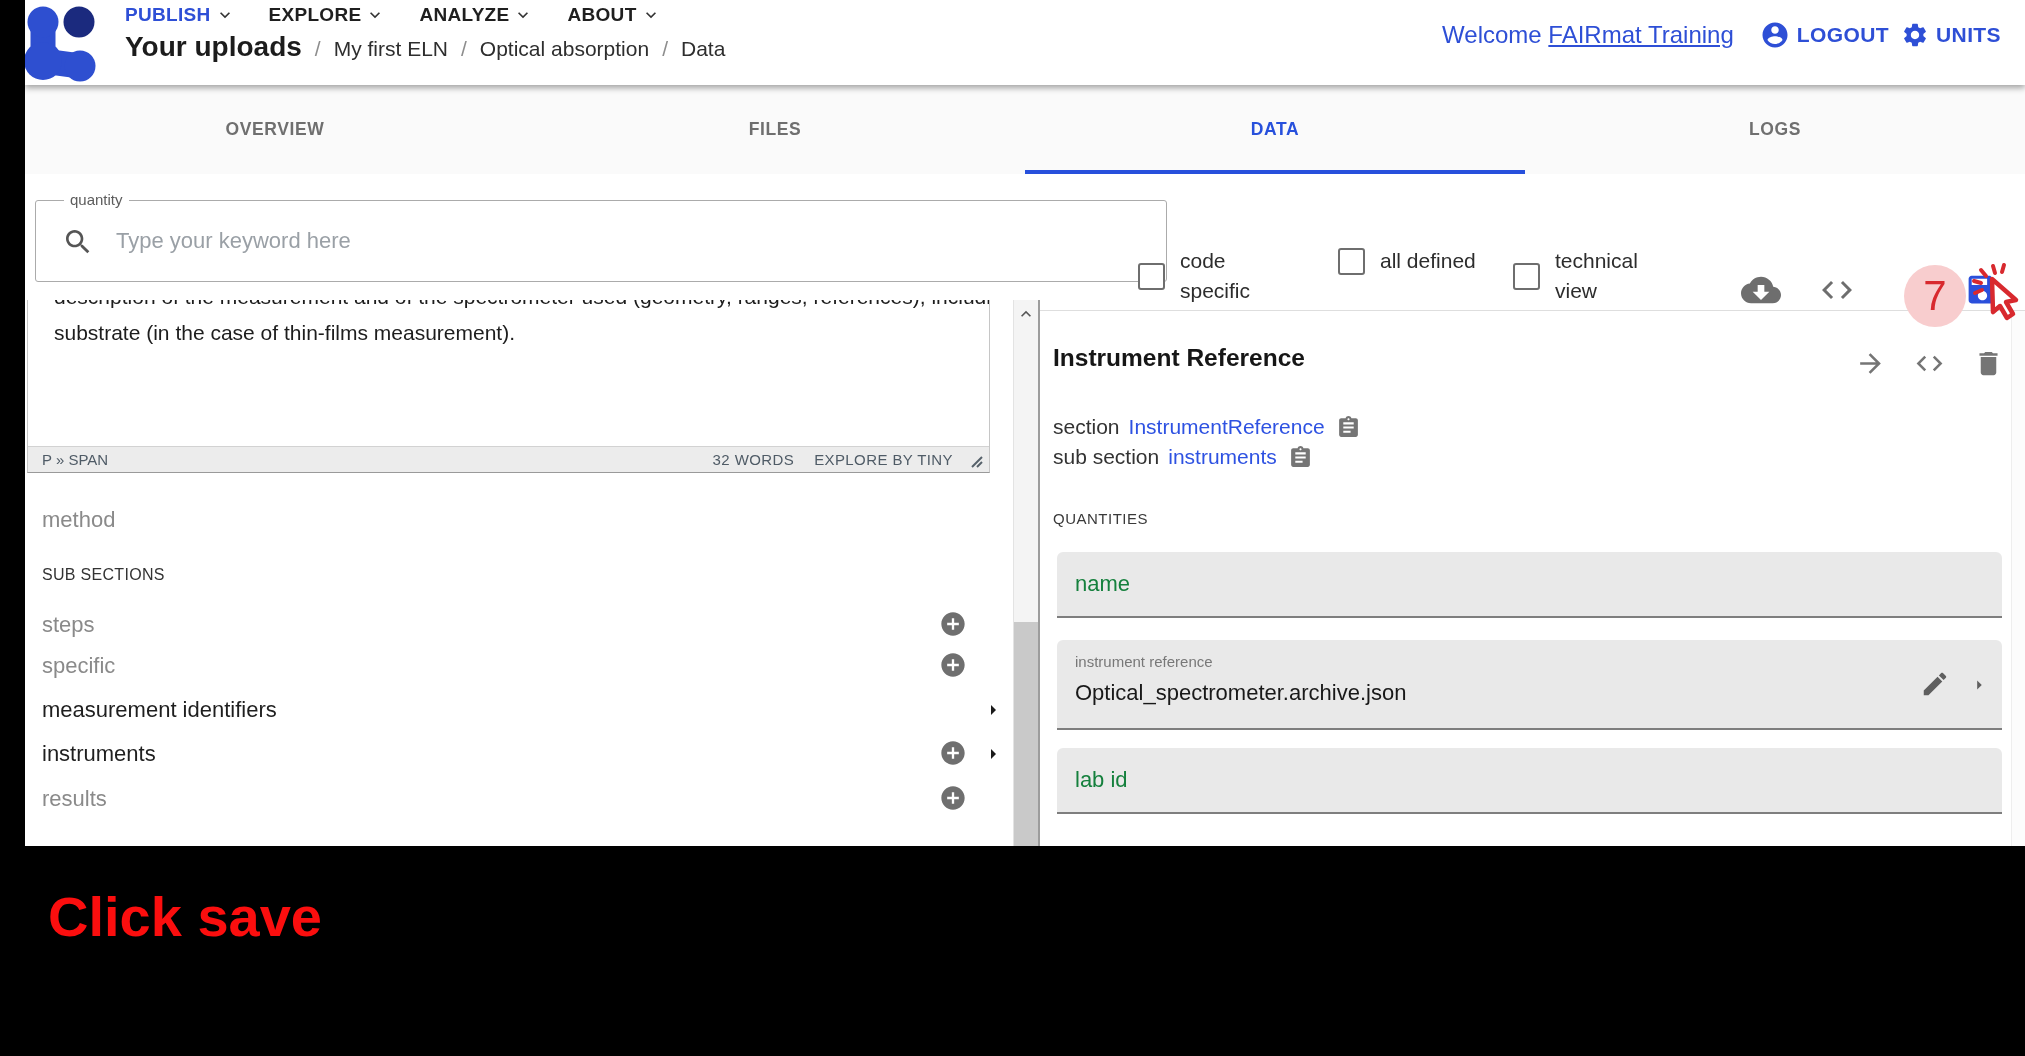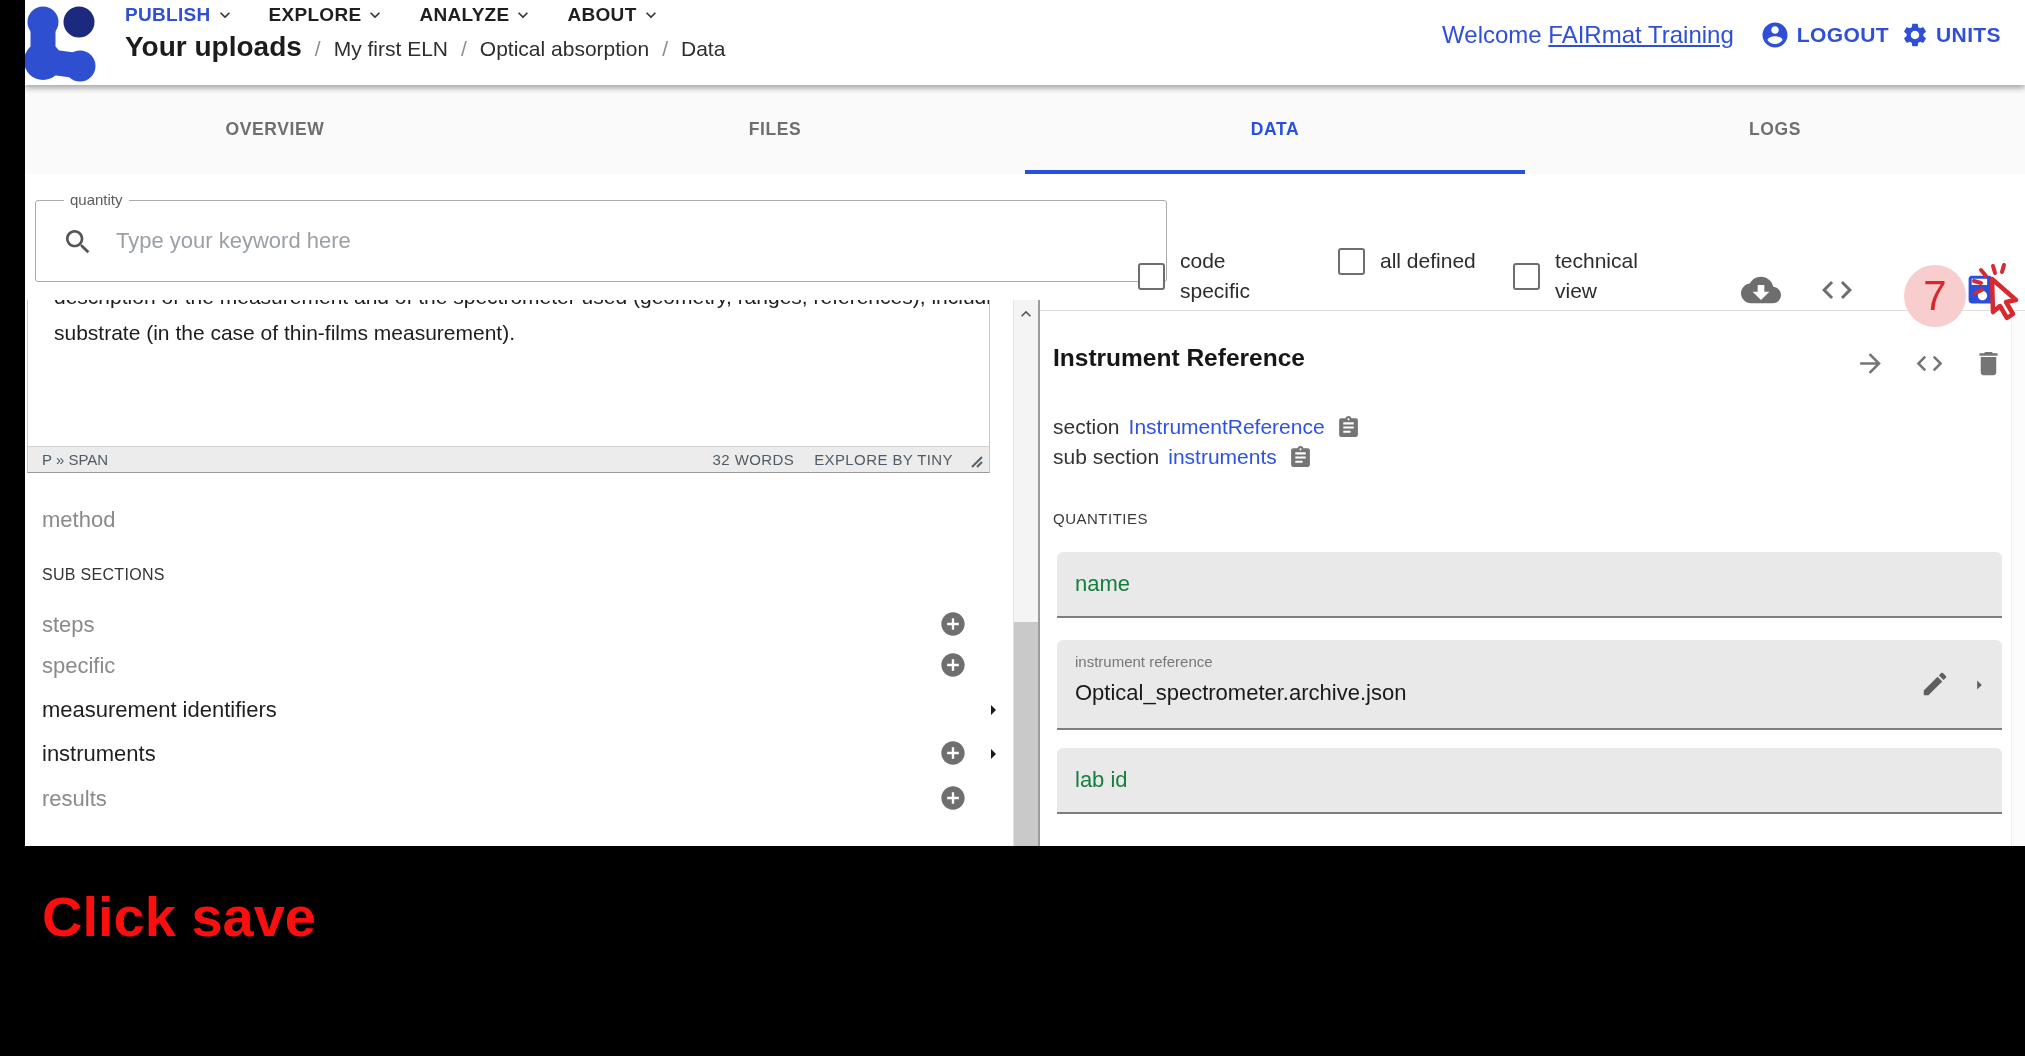--- a/index.html
+++ b/index.html
@@ -81,21 +81,21 @@
   .rp-quant { position:absolute; left:13px; top:210px; font-size:15px; color:#3a3a3a; letter-spacing:.5px; }
   .fld { position:absolute; left:17px; width:945px; background:#e9e9e9; border-radius:6px 6px 0 0; border-bottom:2px solid #7e7e7e; cursor:text; }
   .fld-ph { position:absolute; left:18px; top:0; height:100%; display:flex; align-items:center; font-size:22px; color:#15803d; }
   .fld-lbl { position:absolute; left:18px; top:13px; font-size:15px; color:#787878; }
   .fld-val { position:absolute; left:18px; top:40px; font-size:22px; color:#191919; }
   .fld .pencil { position:absolute; right:52px; top:29px; color:#5f5f5f; cursor:pointer; }
   .fld .arr { position:absolute; right:12px; top:34px; color:#5f5f5f; cursor:pointer; }
 
   
   .bottomband { position:absolute; left:0; top:846px; width:2025px; height:210px; background:#000; z-index:50; }
-  .instruction { position:absolute; left:42px; top:38px; font-size:56px; font-weight:600; color:#fb0e0e; }
+  .instruction { position:absolute; left:48px; top:38px; font-size:56px; font-weight:600; color:#fb0e0e; }
 </style>
 </head>
 <body>
 
 <div class="app">
 
   <div class="header">
     <svg class="logo" width="86" height="80" viewBox="0 0 86 80">
       <path d="M18 18 L18 57 L55 62" stroke="#2e4fd0" stroke-width="25" stroke-linecap="round" stroke-linejoin="round" fill="none"></path>
       <circle cx="18" cy="18" r="15.5" fill="#2e4fd0"></circle>

